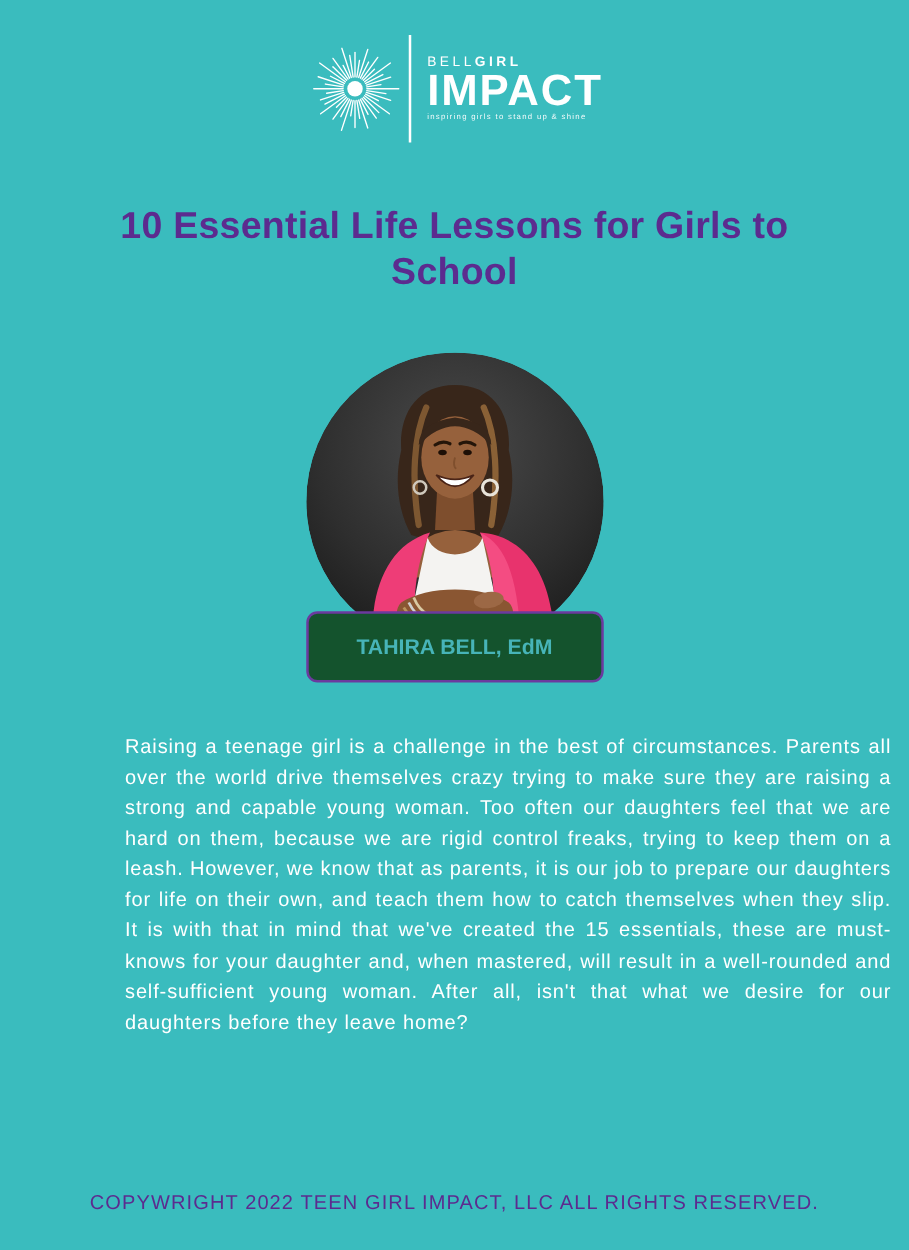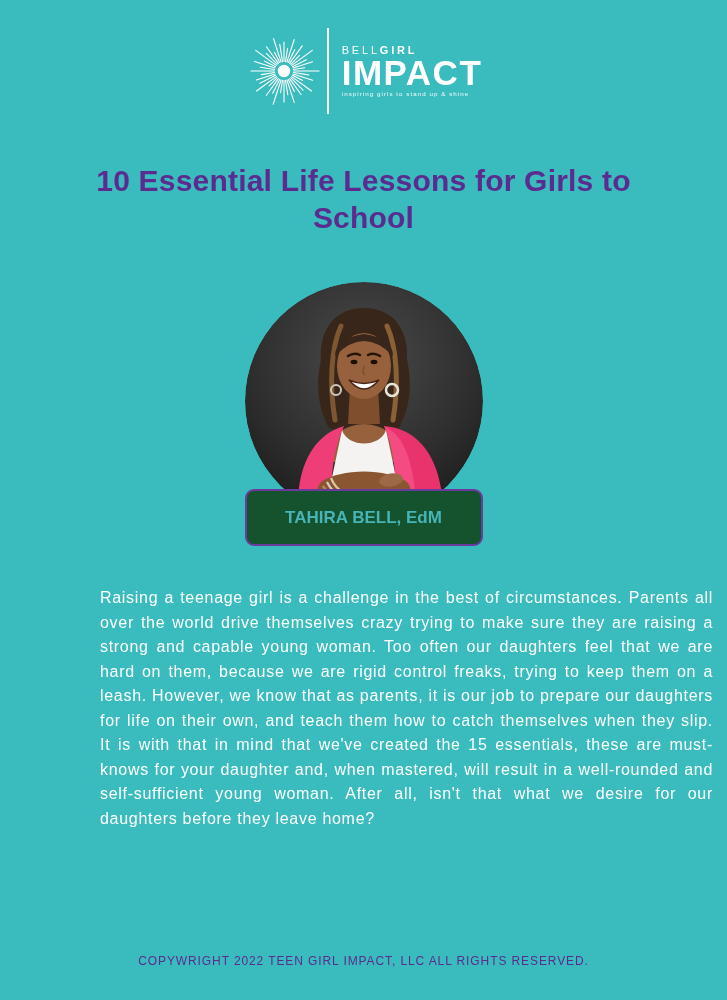--- a/index.html
+++ b/index.html
@@ -46,21 +46,21 @@
   }
   
   .body-text{
     position:absolute;top:570px;left:57px;width:613px;
     color:#FFFFFF;font-size:16px;line-height:24.5px;
     letter-spacing:.7px;text-align:justify;margin-left:43px;
   }
   
   .footer{
     position:absolute;top:954px;left:0;right:0;
-    text-align:center;color:#5C2B8F;font-size:12px;
+    text-align:center;color:#5C2B8F;font-size:16px;
     letter-spacing:.9px;white-space:nowrap;
   }
 </style>
 </head>
 <body>
 
 <div class="logo-wrap">
   <span>
     <svg class="sunburst" width="78" height="78" viewBox="-39 -39 78 78" aria-hidden="true">
       <circle r="6.2" fill="#FFFFFF"></circle>

